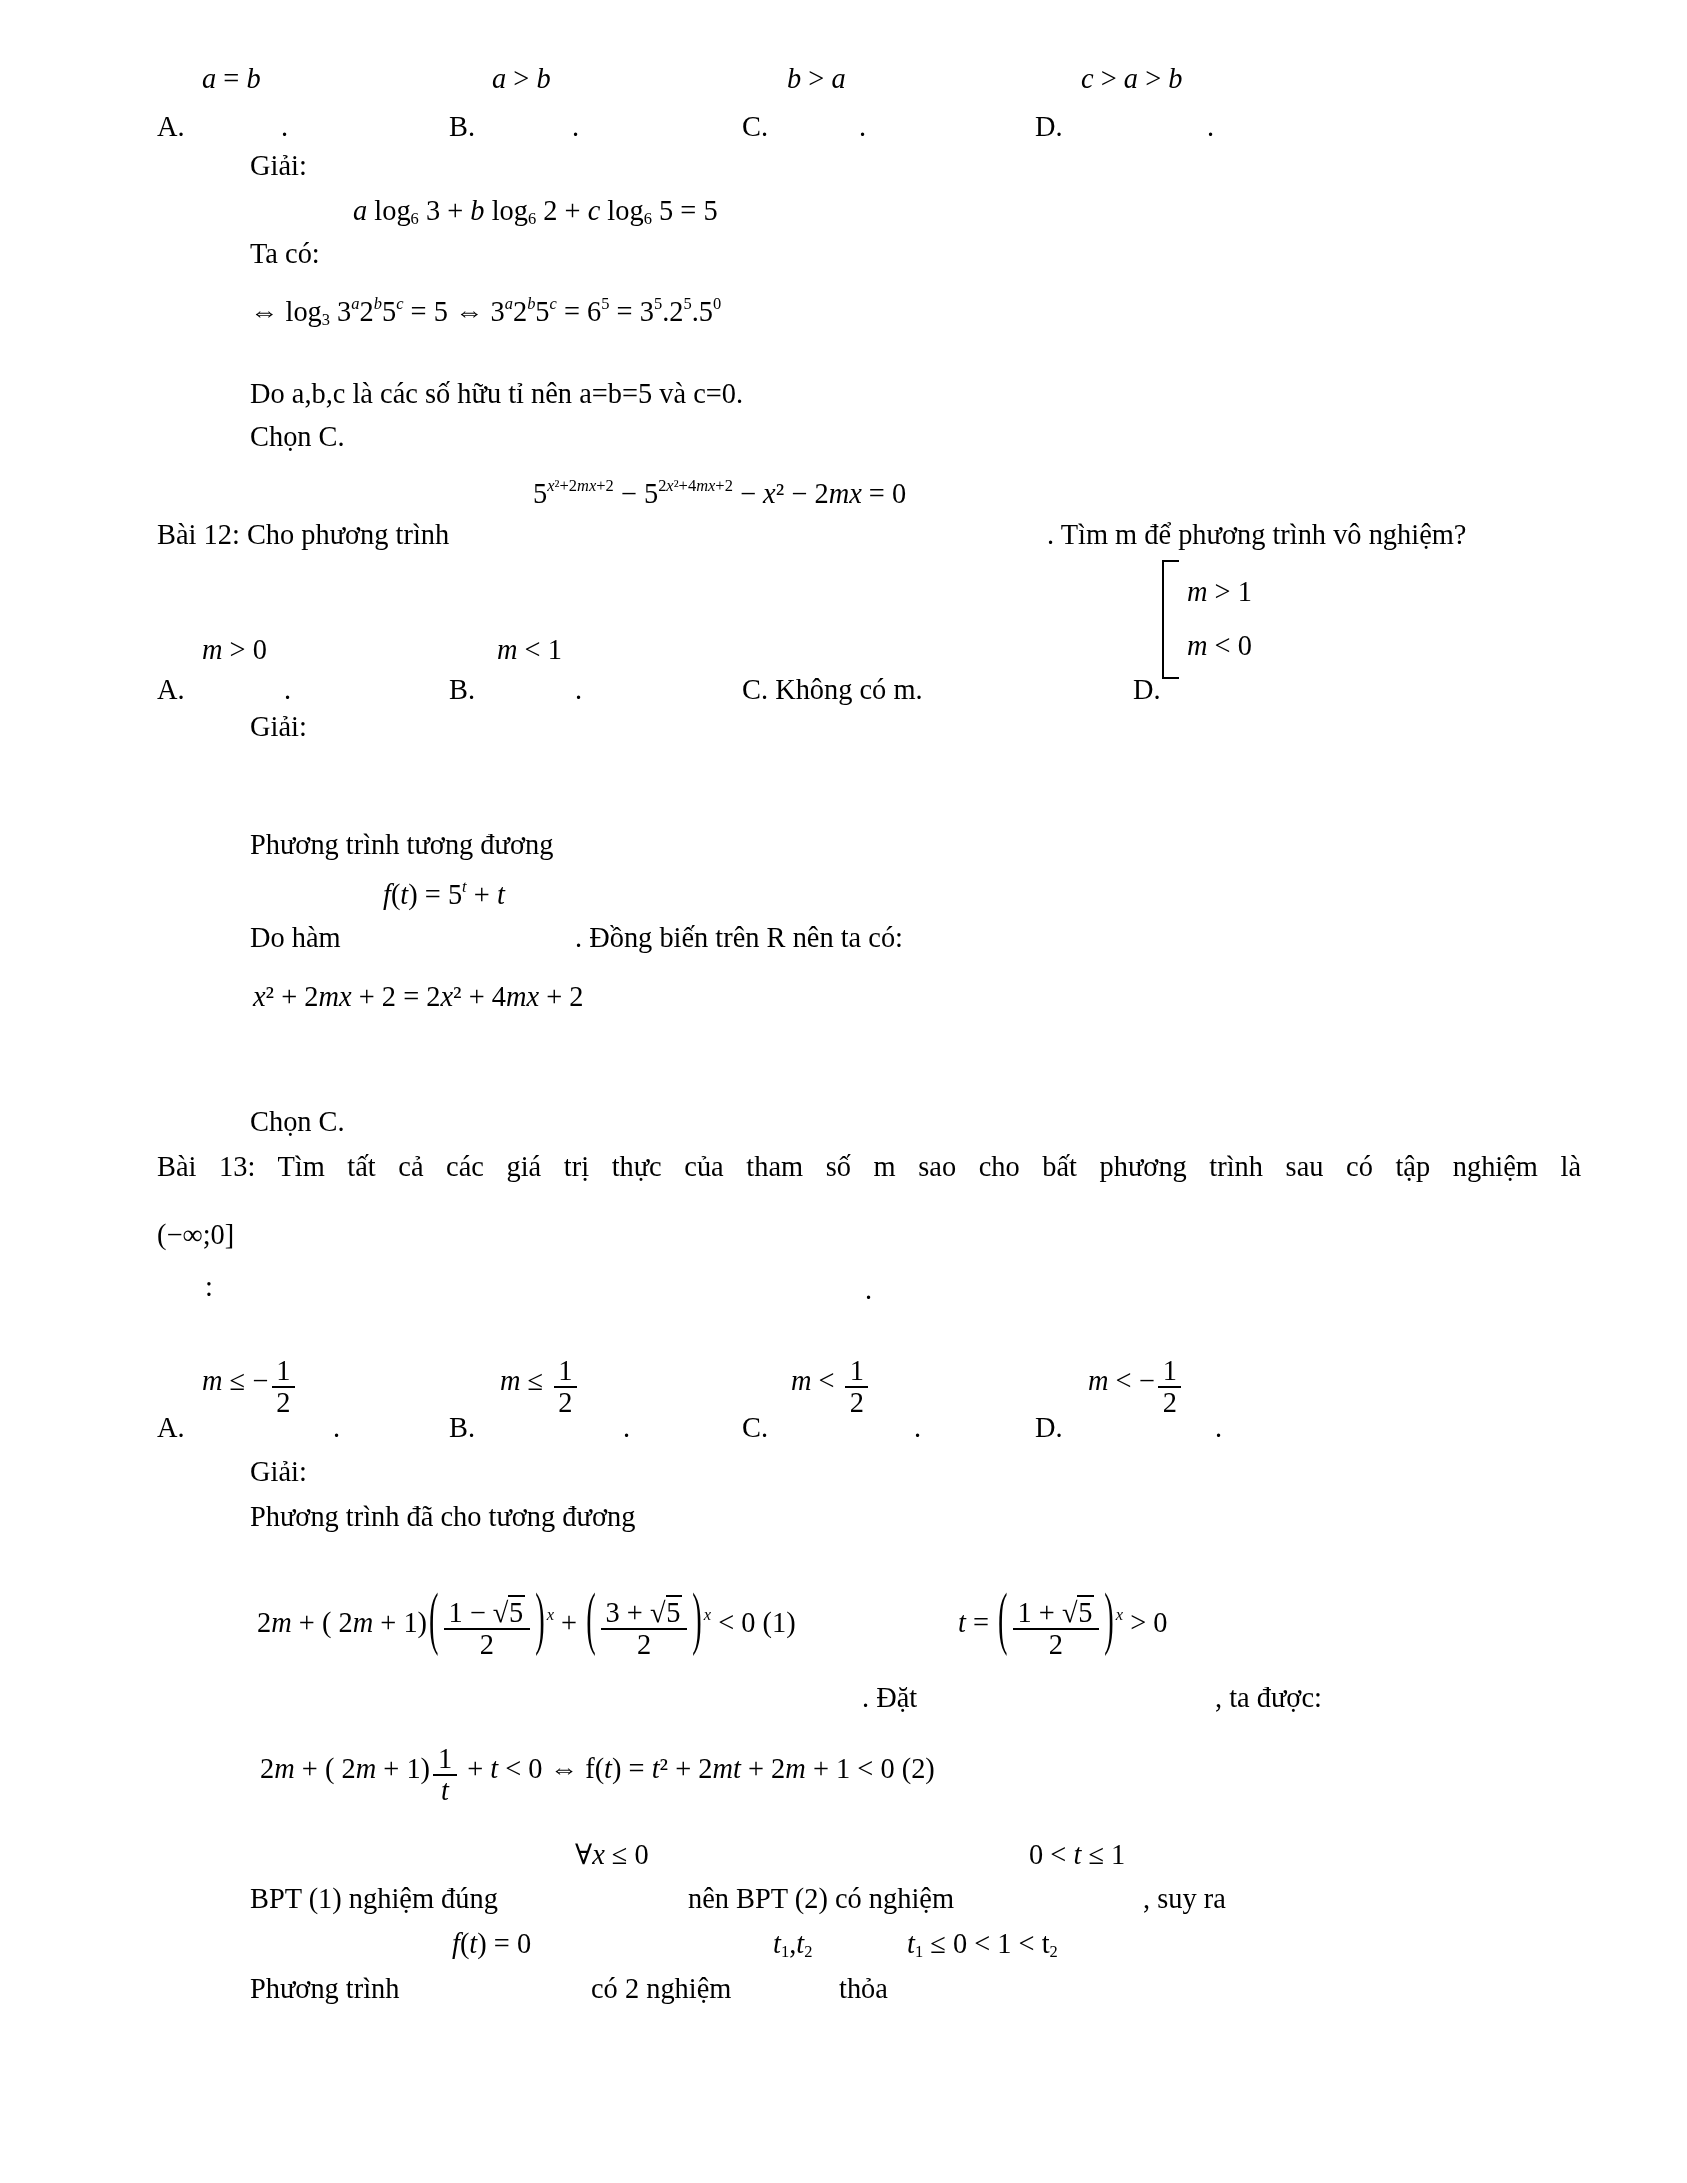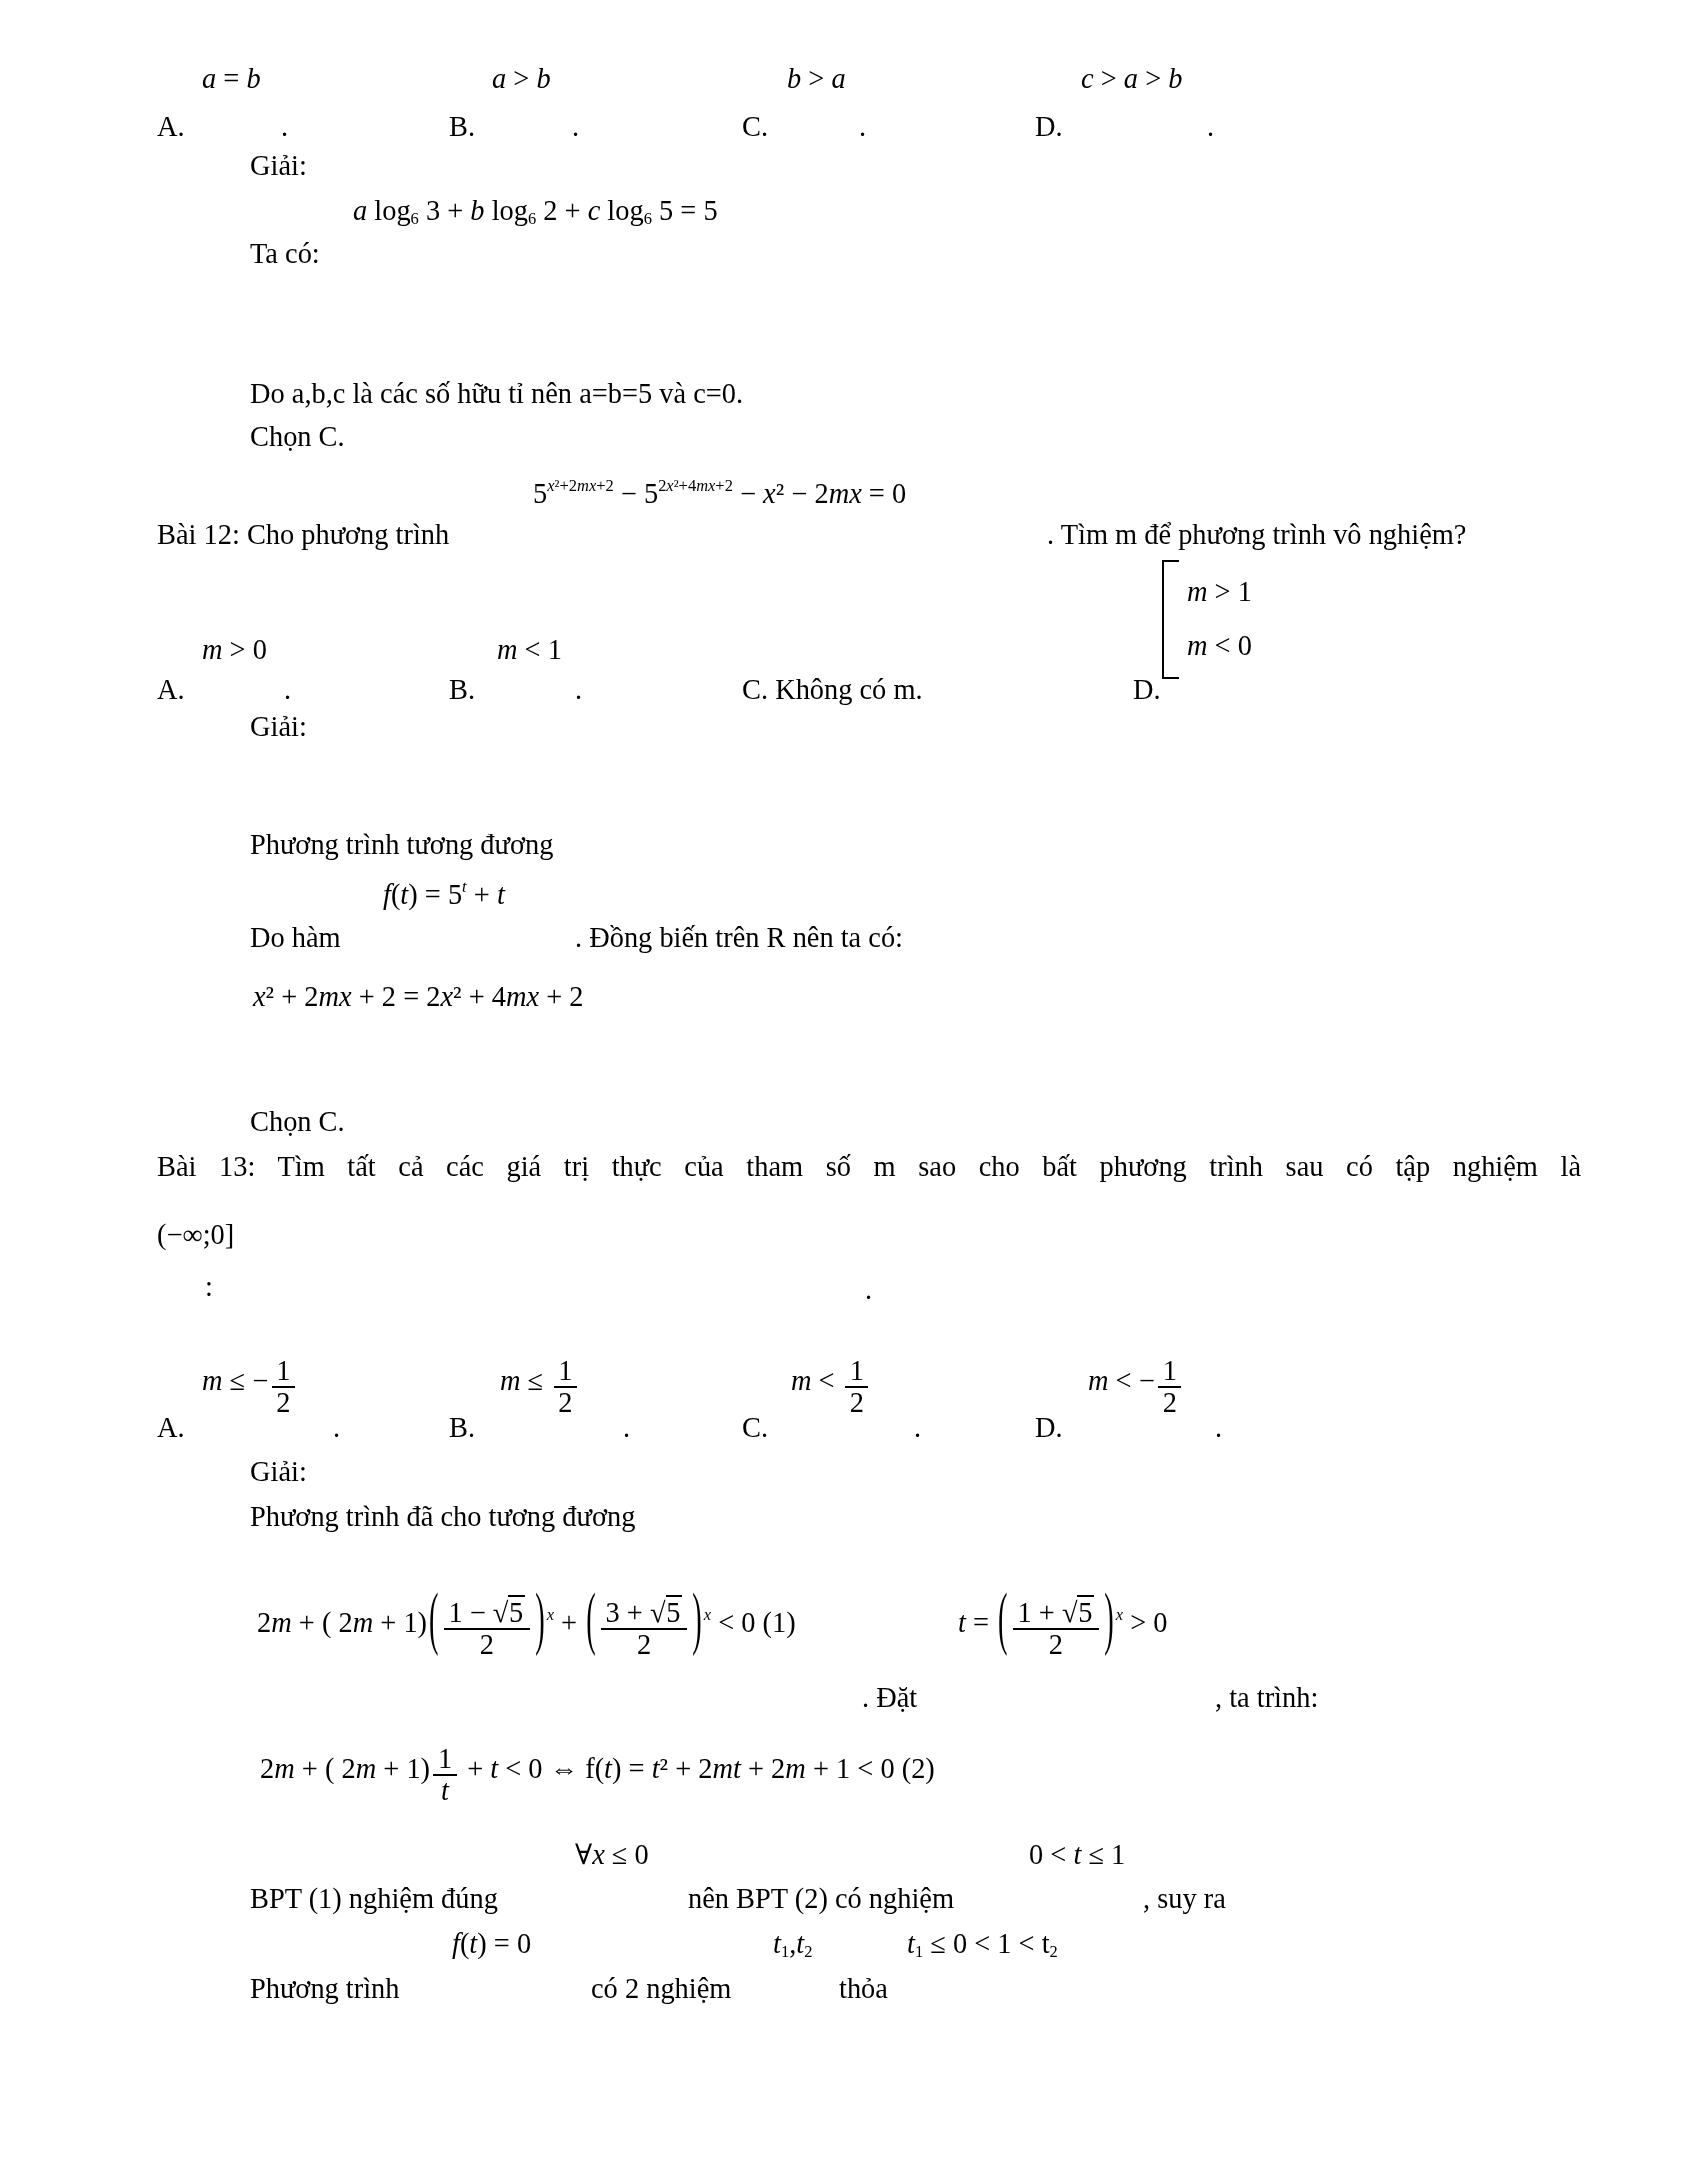--- a/index.html
+++ b/index.html
@@ -45,20 +45,21 @@
   <div class="ln" style="left:449px;top:109px">B.</div>
   <div class="ln" style="left:572px;top:109px">.</div>
   <div class="ln" style="left:742px;top:109px">C.</div>
   <div class="ln" style="left:859px;top:109px">.</div>
   <div class="ln" style="left:1035px;top:109px">D.</div>
   <div class="ln" style="left:1207px;top:109px">.</div>
 
   <div class="ln" style="left:250px;top:148px">Giải:</div>
   <div class="ln math" style="left:353px;top:193px"><i>a</i> log<sub>6</sub> 3 + <i>b</i> log<sub>6</sub> 2 + <i>c</i> log<sub>6</sub> 5 = 5</div>
   <div class="ln" style="left:250px;top:236px">Ta có:</div>
+  <div class="ln math" style="left:250px;top:294px">⇔ log<sub>3</sub> 3<sup><i>a</i></sup>2<sup><i>b</i></sup>5<sup><i>c</i></sup> = 5 ⇔ 3<sup><i>a</i></sup>2<sup><i>b</i></sup>5<sup><i>c</i></sup> = 6<sup>5</sup> = 3<sup>5</sup>.2<sup>5</sup>.5<sup>0</sup></div>
   <div class="ln" style="left:250px;top:376px">Do a,b,c là các số hữu tỉ nên a=b=5 và c=0.</div>
   <div class="ln" style="left:250px;top:419px">Chọn C.</div>
 
   <div class="ln math" style="left:533px;top:476px">5<sup><i>x</i>²+2<i>mx</i>+2</sup> − 5<sup>2<i>x</i>²+4<i>mx</i>+2</sup> − <i>x</i>² − 2<i>mx</i> = 0</div>
   <div class="ln" style="left:157px;top:517px">Bài 12: Cho phương trình</div>
   <div class="ln" style="left:1047px;top:517px">. Tìm m để phương trình vô nghiệm?</div>
 
   <div class="sys">
     <div class="row math"><i>m</i> &gt; 1</div>
     <div class="row math"><i>m</i> &lt; 0</div>
@@ -100,21 +101,21 @@
   <div class="ln" style="left:914px;top:1410px">.</div>
   <div class="ln" style="left:1035px;top:1410px">D.</div>
   <div class="ln" style="left:1215px;top:1410px">.</div>
 
   <div class="ln" style="left:250px;top:1454px">Giải:</div>
   <div class="ln" style="left:250px;top:1499px">Phương trình đã cho tương đương</div>
 
   <div class="ln math" style="left:257px;top:1598px">2<i>m</i> + ( 2<i>m</i> + 1)<span class="bp">(</span><span class="frac"><span class="fn">1 − <span class="sqrt">√<span class="rad">5</span></span></span><span class="fd">2</span></span><span class="bp">)</span><sup><i>x</i></sup> + <span class="bp">(</span><span class="frac"><span class="fn">3 + <span class="sqrt">√<span class="rad">5</span></span></span><span class="fd">2</span></span><span class="bp">)</span><sup><i>x</i></sup> &lt; 0 (1)</div>
   <div class="ln math" style="left:958px;top:1598px"><i>t</i> = <span class="bp">(</span><span class="frac"><span class="fn">1 + <span class="sqrt">√<span class="rad">5</span></span></span><span class="fd">2</span></span><span class="bp">)</span><sup><i>x</i></sup> &gt; 0</div>
   <div class="ln" style="left:862px;top:1680px">. Đặt</div>
-  <div class="ln" style="left:1215px;top:1680px">, ta trình:</div>
+  <div class="ln" style="left:1215px;top:1680px">, ta được:</div>
 
   <div class="ln math" style="left:260px;top:1744px">2<i>m</i> + ( 2<i>m</i> + 1)<span class="frac"><span class="fn">1</span><span class="fd"><i>t</i></span></span> + <i>t</i> &lt; 0  ⇔ <span class="rm"><i>f</i></span>(<i>t</i>) = <i>t</i>² + 2<i>mt</i> + 2<i>m</i> + 1 &lt; 0 (2)</div>
 
   <div class="ln math" style="left:575px;top:1837px">∀<i>x</i> ≤ 0</div>
   <div class="ln math" style="left:1029px;top:1837px">0 &lt; <i>t</i> ≤ 1</div>
   <div class="ln" style="left:250px;top:1881px">BPT (1) nghiệm đúng</div>
   <div class="ln" style="left:688px;top:1881px">nên BPT (2) có nghiệm</div>
   <div class="ln" style="left:1143px;top:1881px">, suy ra</div>
 
   <div class="ln math" style="left:452px;top:1926px"><i>f</i>(<i>t</i>) = 0</div>

